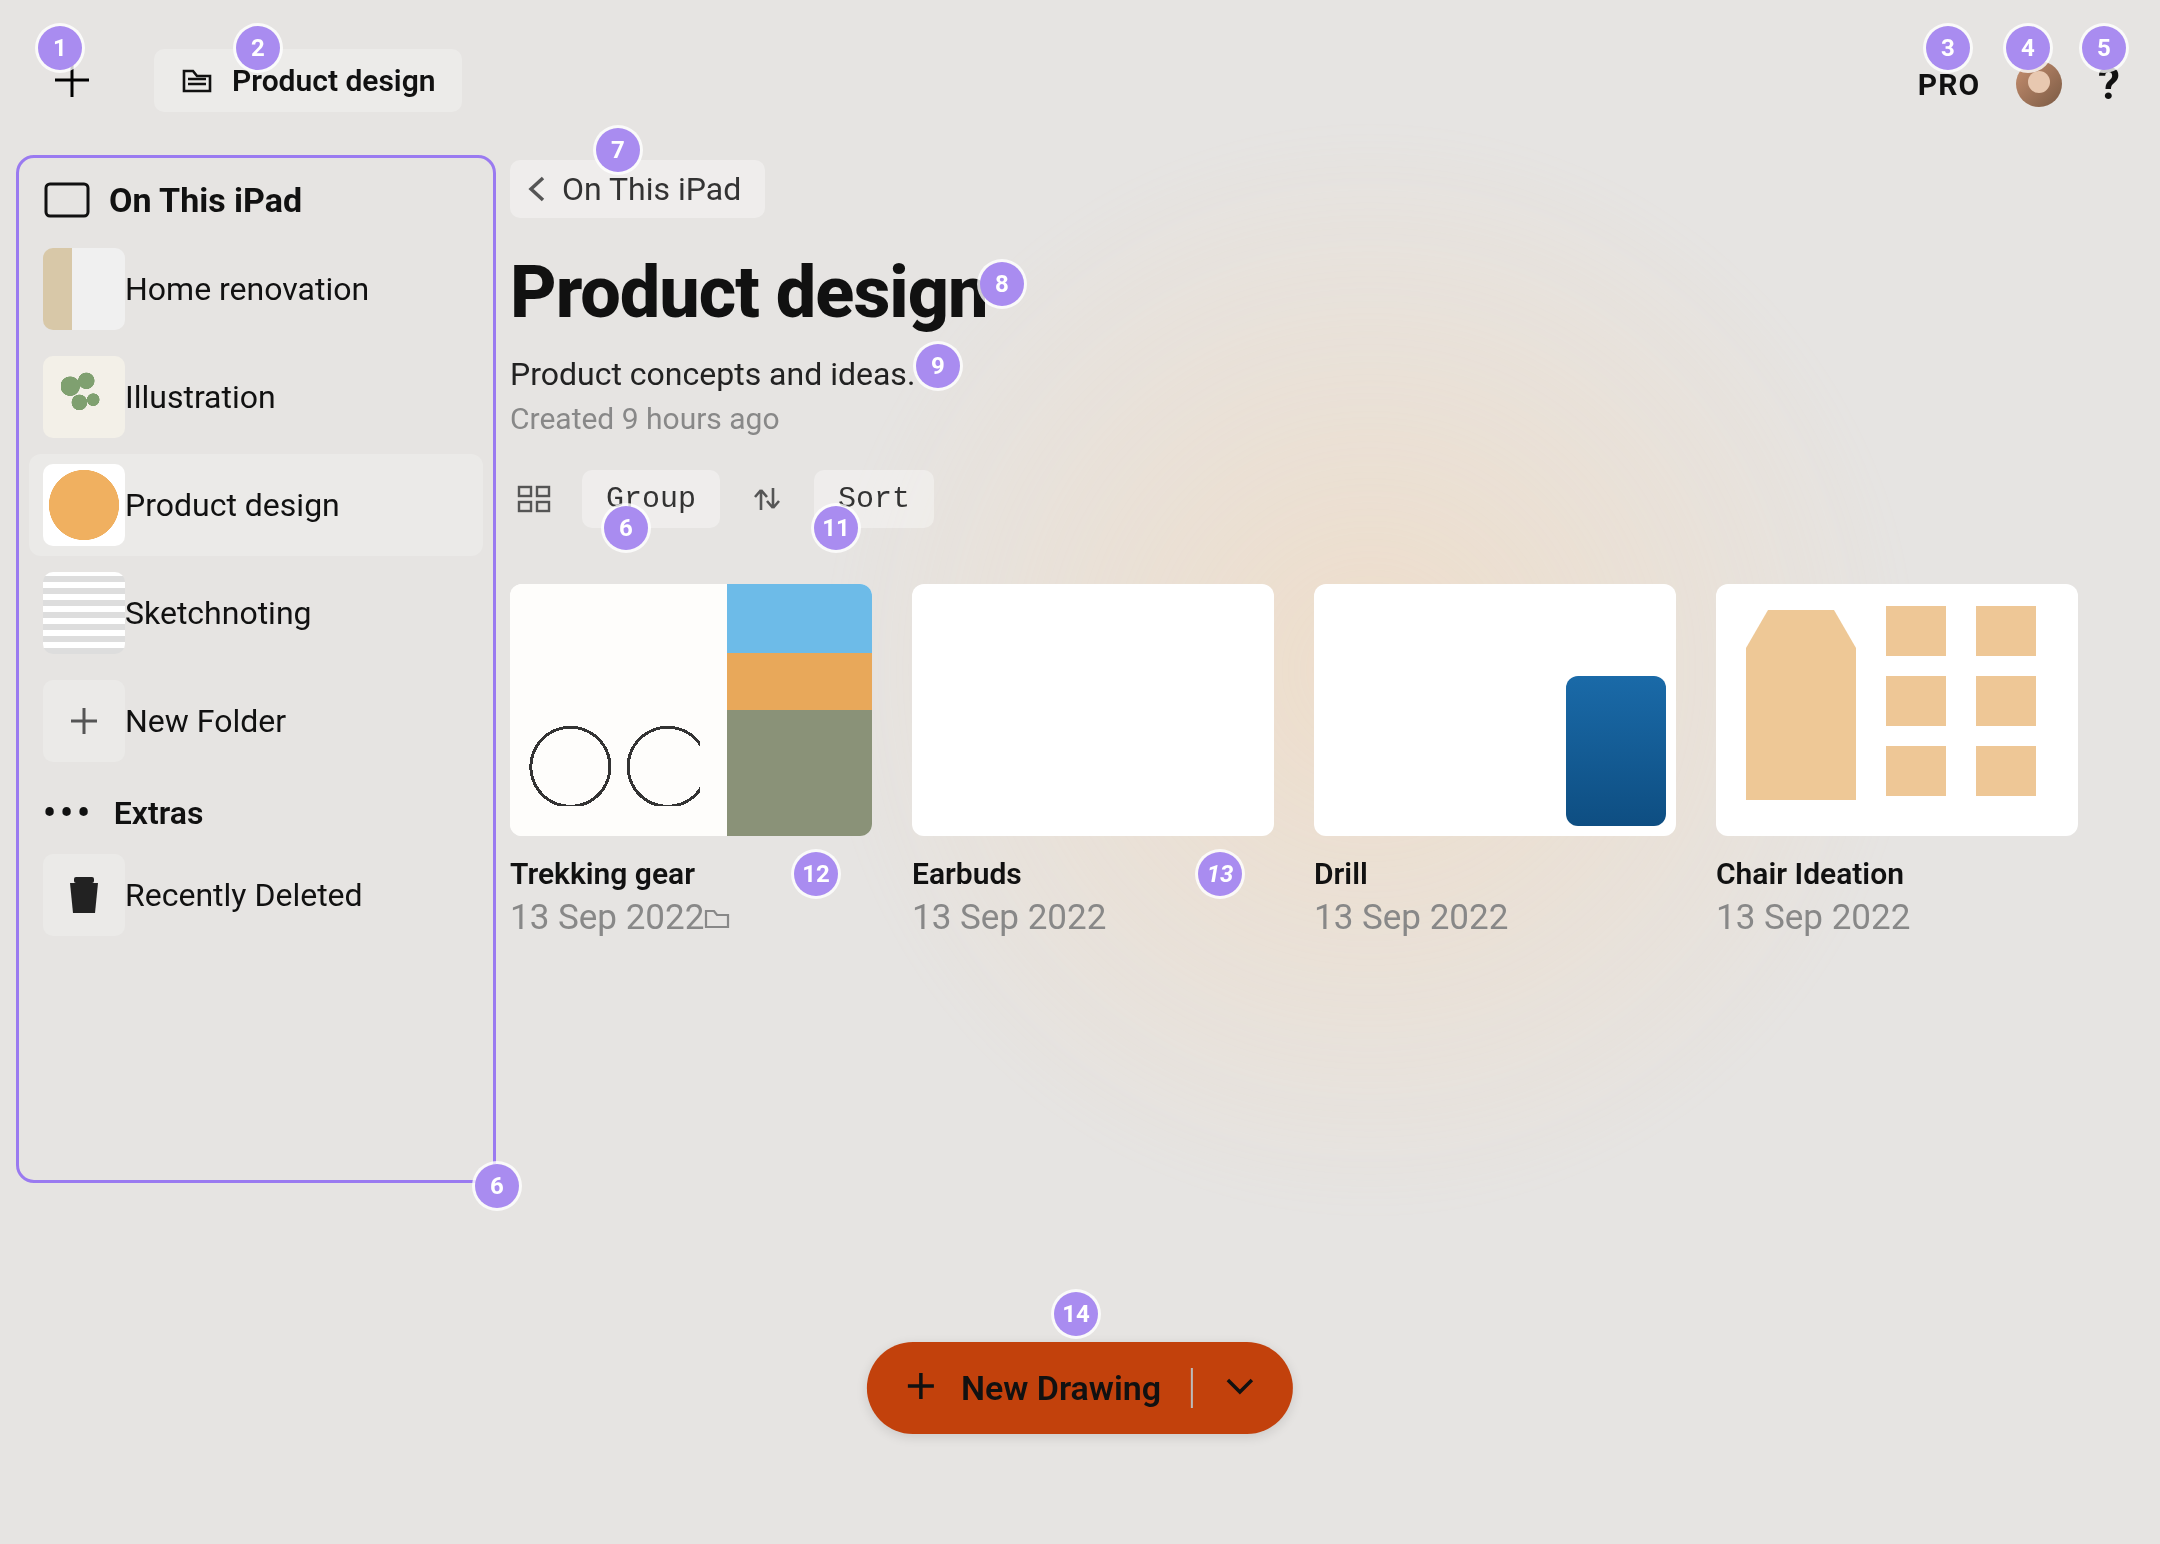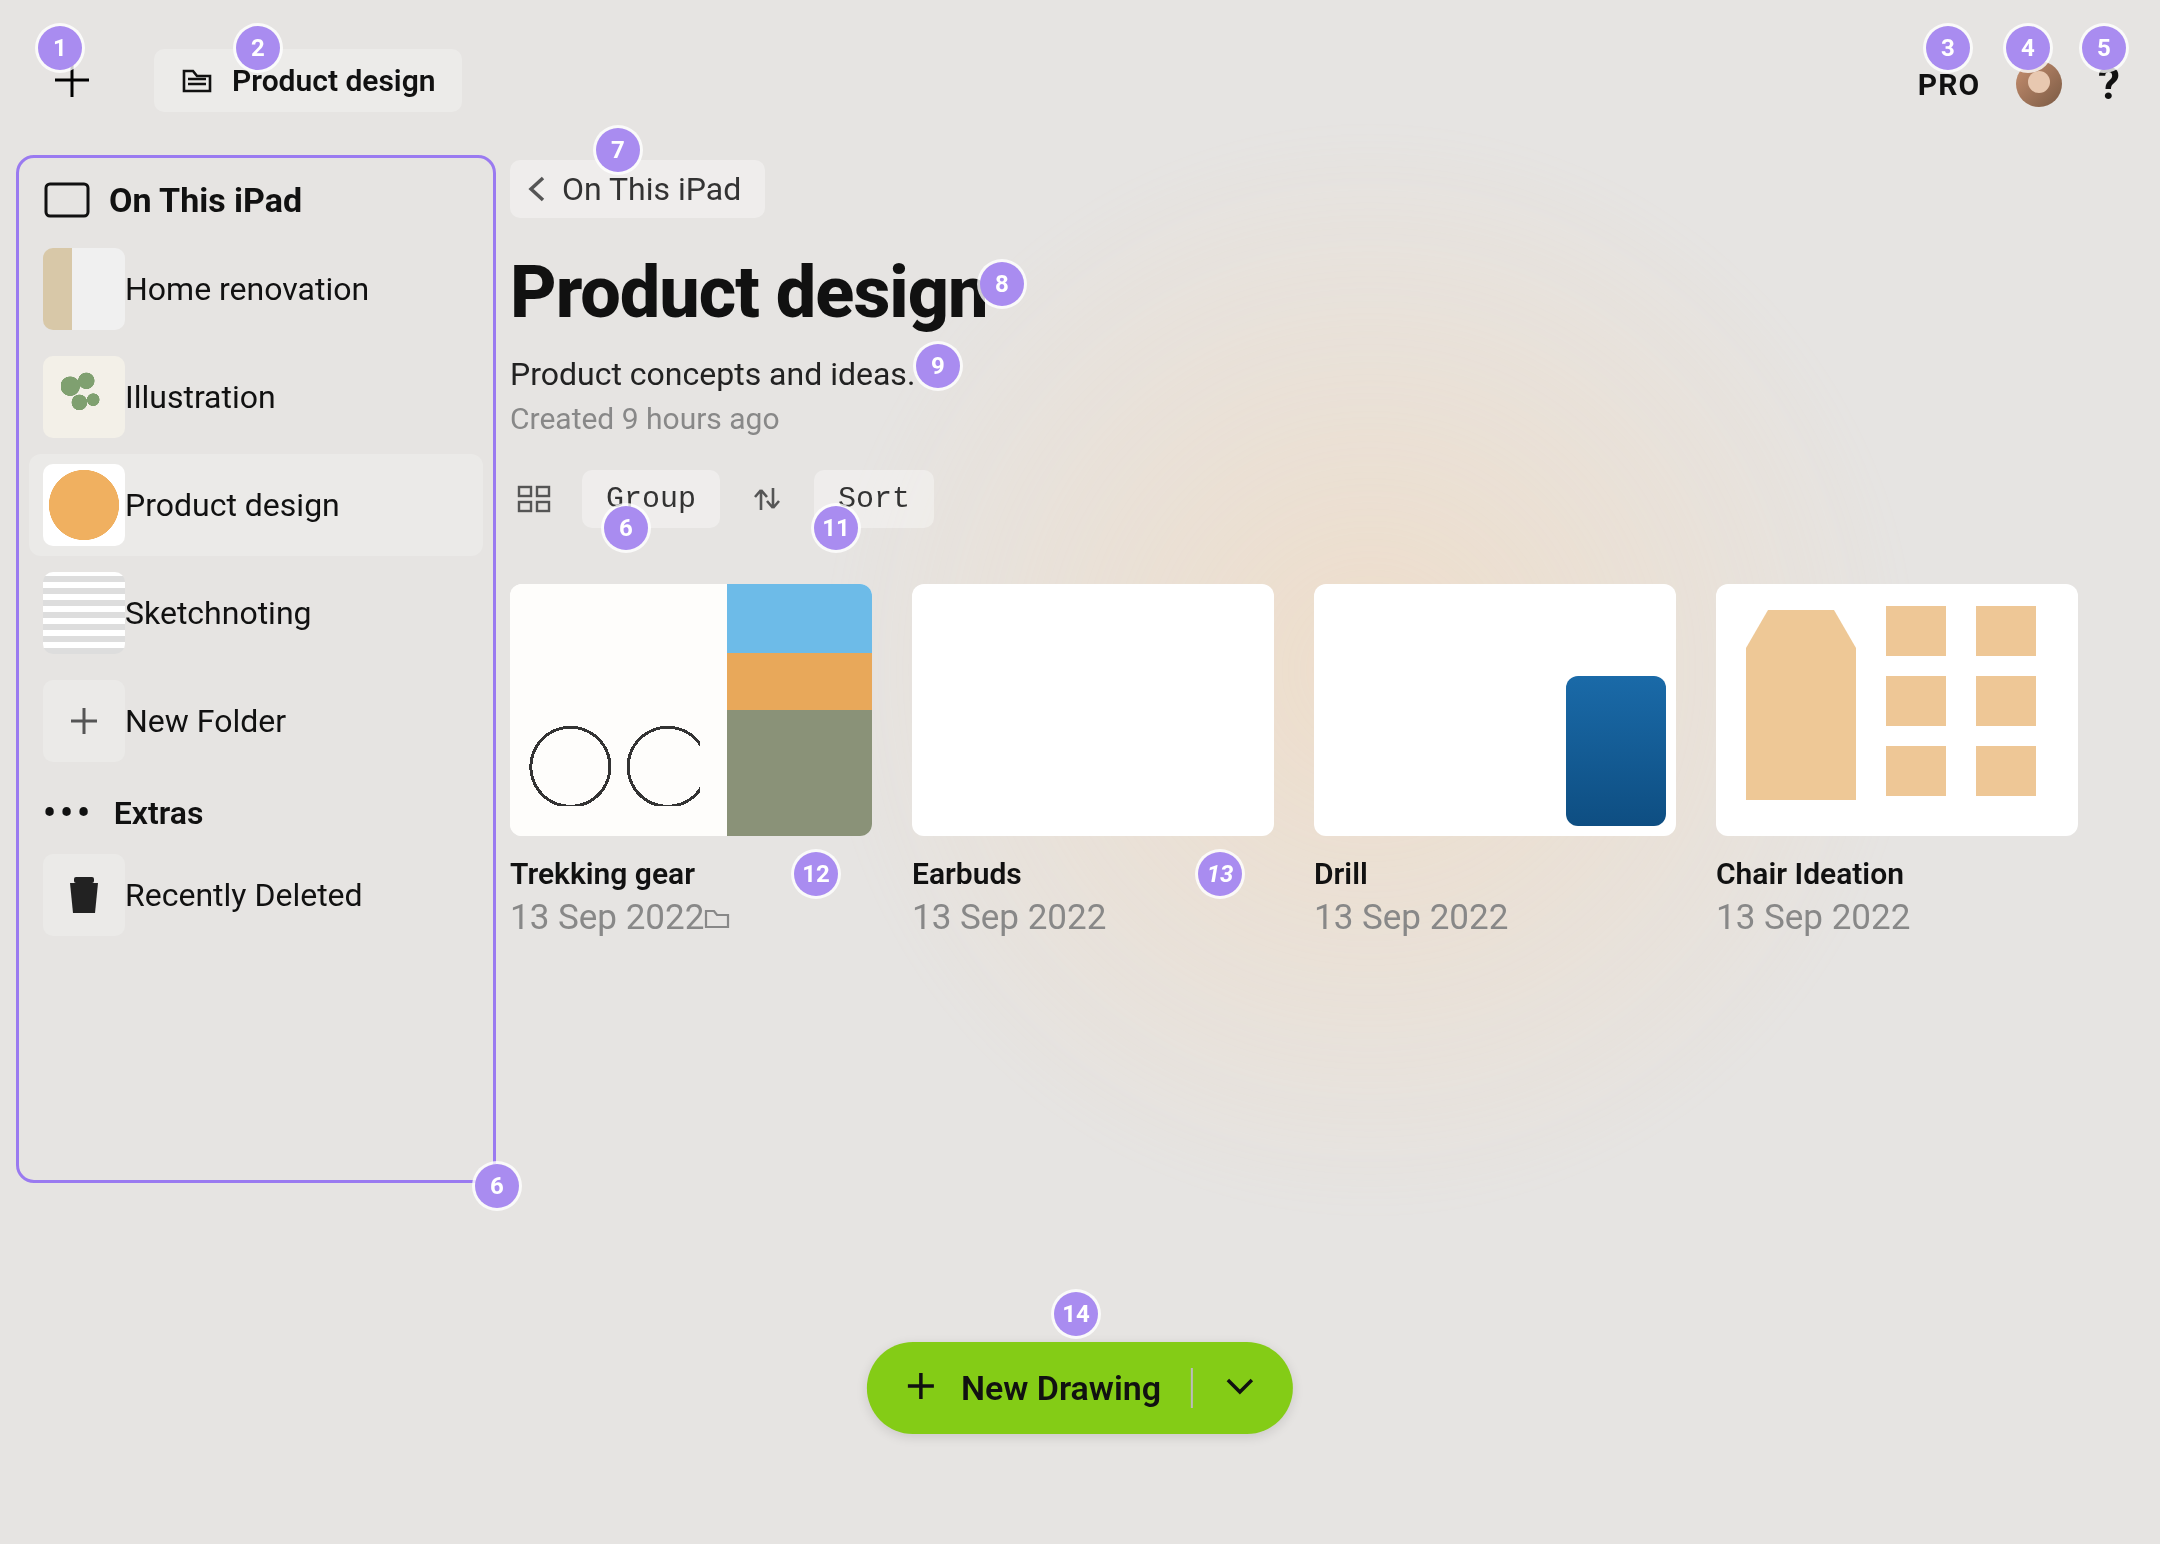--- a/index.html
+++ b/index.html
@@ -179,21 +179,21 @@
     linear-gradient(#e7b06a,#e7b06a) 0 70px/60px 50px no-repeat,
     linear-gradient(#e7b06a,#e7b06a) 90px 70px/60px 50px no-repeat,
     linear-gradient(#e7b06a,#e7b06a) 0 140px/60px 50px no-repeat,
     linear-gradient(#e7b06a,#e7b06a) 90px 140px/60px 50px no-repeat;}
 
   
   .new-drawing {
     position:absolute;
     left:50%; transform:translateX(-50%);
     bottom: 110px;
-    background:#84cc16;
+    background:#c2410c;
     border-radius: 50px;
     height: 92px;
     padding: 0 36px;
     display:flex; align-items:center; gap:22px;
     box-shadow: 0 3px 12px rgba(0,0,0,0.12);
     cursor:pointer;
   }
   .new-drawing .plus svg{width:36px;height:36px;stroke:#111;stroke-width:3.5;fill:none;}
   .new-drawing .lbl{font-size:34px;font-weight:600;color:#111;}
   .new-drawing .sep{width:2px;height:40px;background:#bbb;margin:0 8px;}

